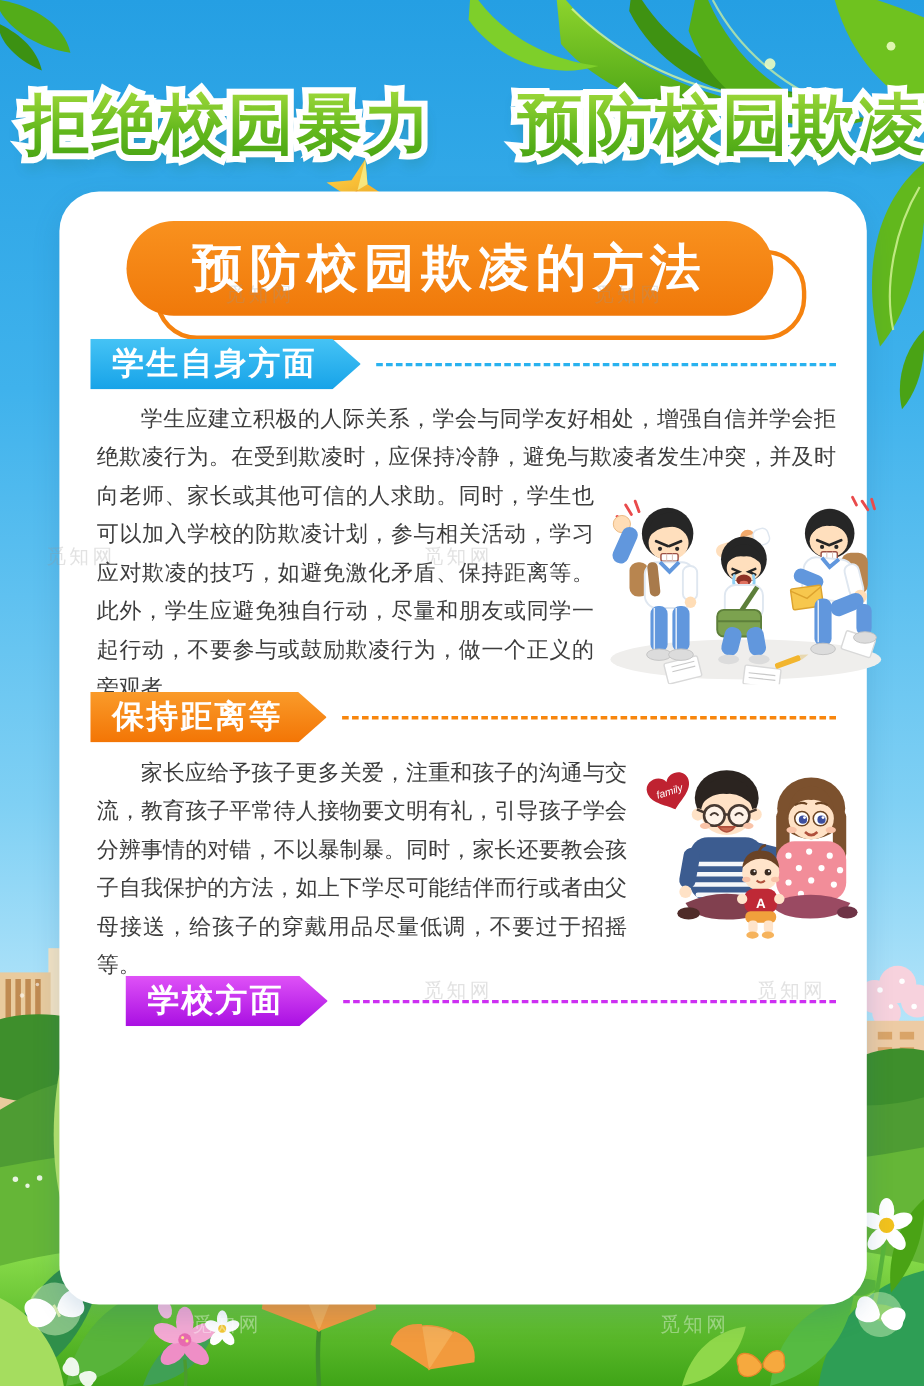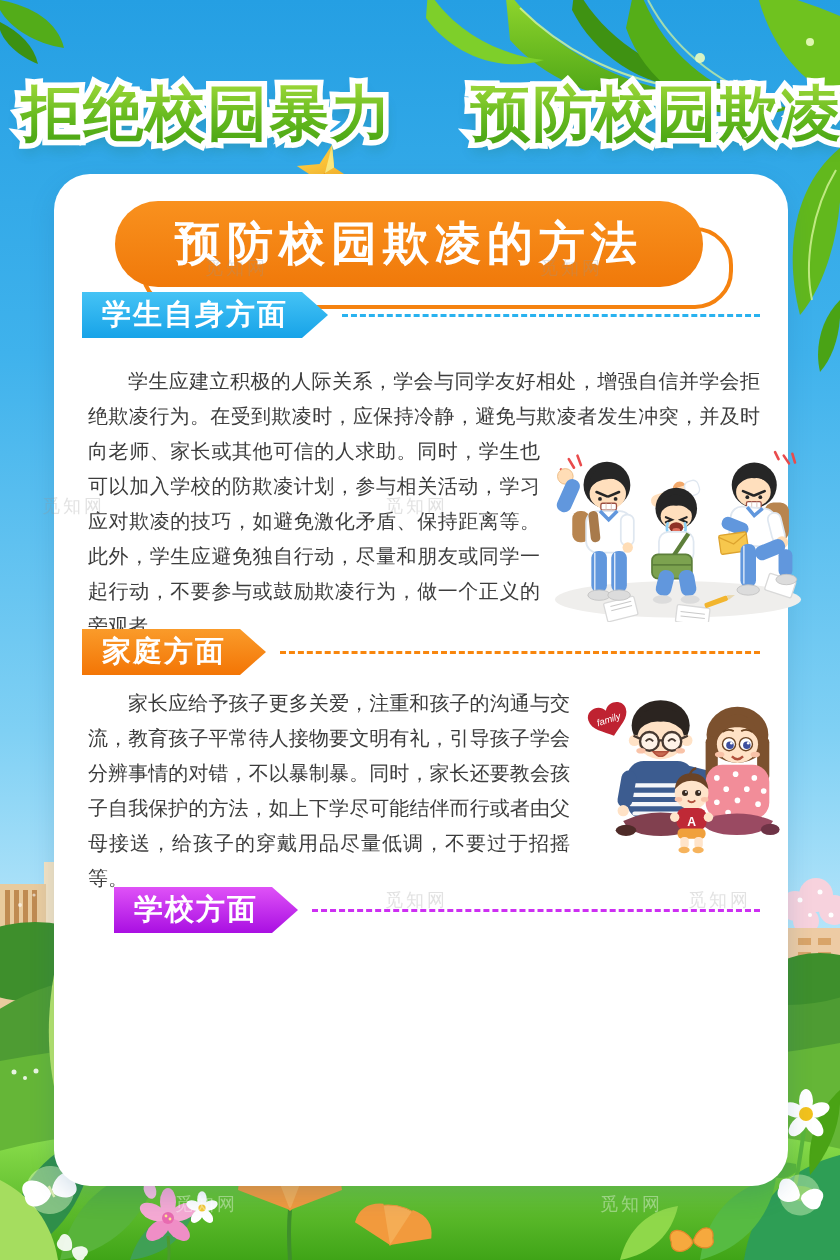--- a/index.html
+++ b/index.html
@@ -26,21 +26,21 @@
   .banner{position:absolute;left:115px;top:201px;width:588px;height:86px;border-radius:43px;
     background:linear-gradient(180deg,#f9911e,#f0790a);z-index:6;display:flex;align-items:center;justify-content:center;}
   .banner-text{font-family:"Liberation Serif","DejaVu Serif",serif;font-weight:900;font-size:46px;
     color:#ffffff;letter-spacing:6px;}
   
   .sec-head{position:absolute;left:82px;right:80px;height:46px;display:flex;align-items:center;z-index:7;}
   .sec-head .pennant{height:46px;display:flex;align-items:center;color:#fff;font-weight:bold;
     font-size:29px;letter-spacing:2px;padding:0 40px 0 20px;
     clip-path:polygon(0 0,calc(100% - 26px) 0,100% 50%,calc(100% - 26px) 100%,0 100%);}
   .sec-head .dash{flex:1;height:0;border-top:3px dashed currentColor;margin-left:14px;}
-  .h1{top:292px;color:#29b2ef;}
+  .h1{top:308px;color:#29b2ef;}
   .h2{top:629px;color:#f8860d;}
   .h3{top:887px;color:#cd2ff2;padding-left:32px;}
   .h1 .pennant{background:linear-gradient(180deg,#45c3f5,#17a3e8);}
   .h2 .pennant{background:linear-gradient(180deg,#fa9b2a,#f37505);}
   .h3 .pennant{background:linear-gradient(180deg,#df52f7,#a90fe2);}
   
   .para{position:absolute;left:88px;width:672px;z-index:7;font-size:20px;line-height:35px;
     color:#3d3d3d;text-align:justify;text-indent:2em;margin:0;}
   .p1{top:364px;}
   .p2{top:686px;}
@@ -348,21 +348,21 @@
           <path d="M34 110 v44" stroke="#fff" stroke-width="1.6" opacity=".8"></path>
           <ellipse cx="39" cy="161" rx="13" ry="6" fill="#dcdcdc" stroke="#c2c2c2"></ellipse>
           <ellipse cx="83" cy="149" rx="12" ry="6" fill="#dcdcdc" stroke="#c2c2c2"></ellipse>
         </g>
       </svg>
     </span>
     <span>学生应建立积极的人际关系，学会与同学友好相处，增强自信并学会拒绝欺凌行为。在受到欺凌时，应保持冷静，避免与欺凌者发生冲突，并及时向老师、家长或其他可信的人求助。同时，学生也可以加入学校的防欺凌计划，参与相关活动，学习应对欺凌的技巧，如避免激化矛盾、保持距离等。此外，学生应避免独自行动，尽量和朋友或同学一起行动，不要参与或鼓励欺凌行为，做一个正义的旁观者。</span>
   </p>
 
   <div class="sec-head h2">
-    <span class="pennant">家庭方面</span>
+    <span class="pennant">保持距离等</span>
     <span class="dash"></span>
   </div>
 
   <p class="para p2">
     <span class="fl2">
       <svg viewBox="0 0 240 205" xmlns="http://www.w3.org/2000/svg">
 
         <ellipse cx="86" cy="40" rx="31" ry="27" fill="#2b2420"></ellipse>
         <circle cx="58" cy="56" r="6" fill="#ffe2c6"></circle>
           <circle cx="114" cy="56" r="6" fill="#ffe2c6"></circle>

